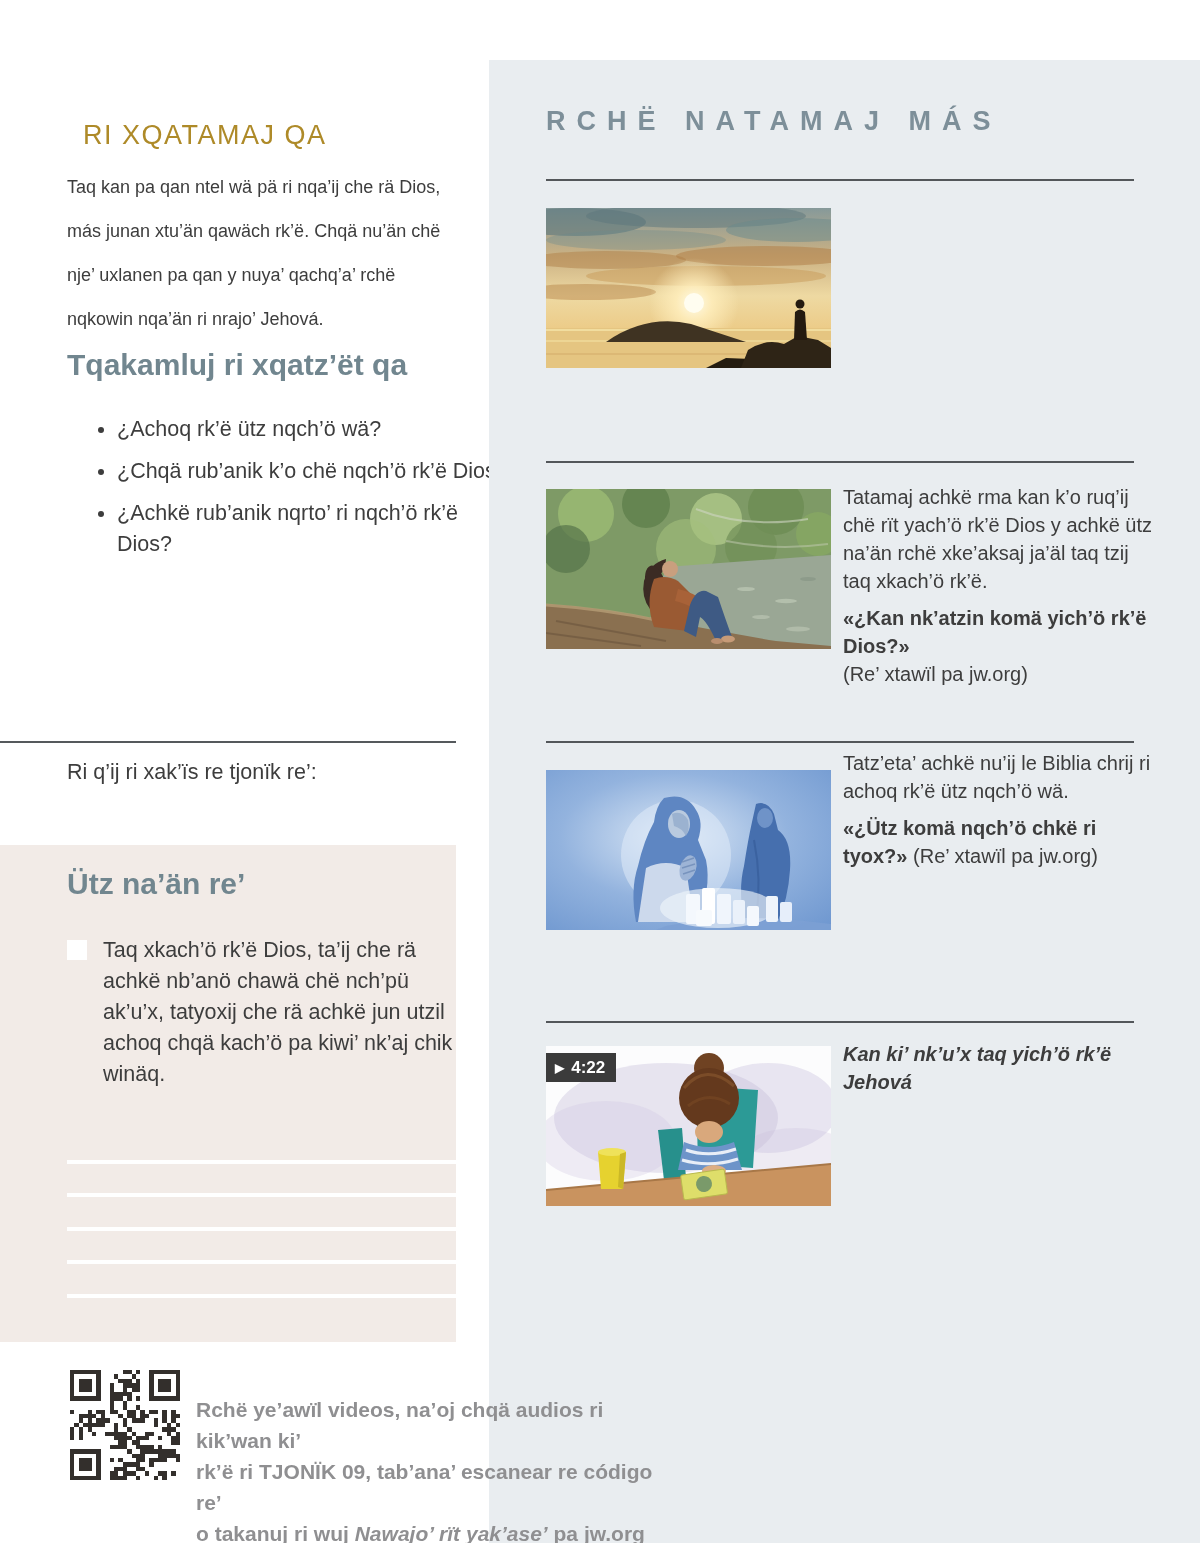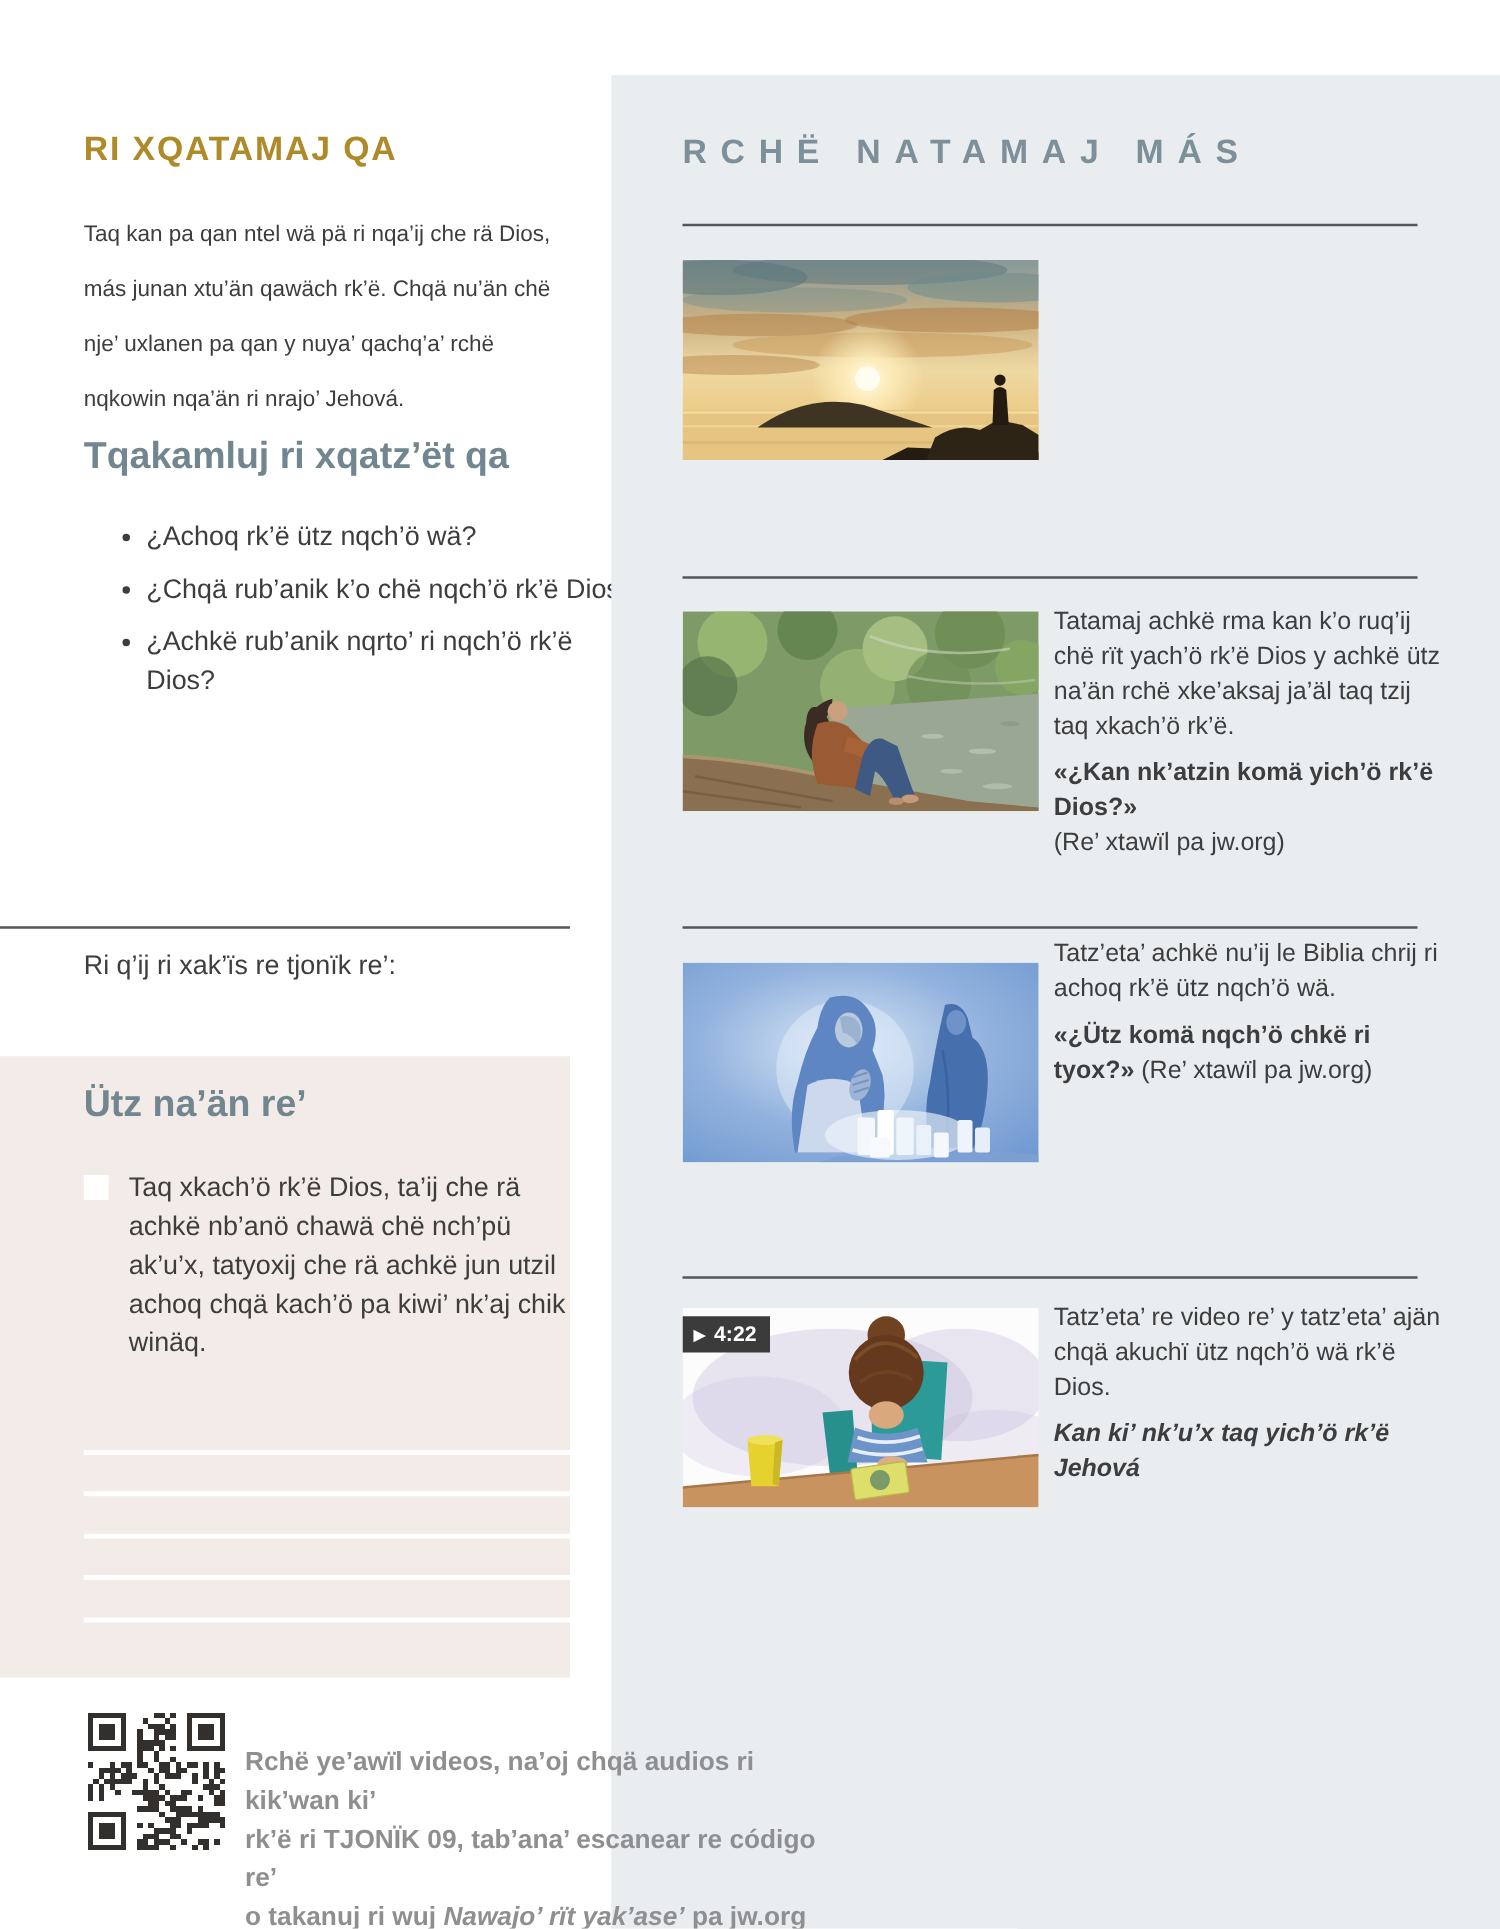--- a/index.html
+++ b/index.html
@@ -1,20 +1,20 @@
 <!DOCTYPE html>
 <html><head>
 <meta charset="utf-8">
 <style>
   html,body{margin:0;padding:0;background:#ffffff;}
   body{font-family:"Liberation Sans",sans-serif;}
   .page{position:relative;width:1200px;height:1543px;background:#ffffff;color:#3d3d3d;overflow:hidden;}
 
   
-  .review-heading{position:absolute;left:67px;top:104px;margin:0;font-size:27px;font-weight:bold;letter-spacing:1.5px;color:#ae8a28;}
+  .review-heading{position:absolute;left:67px;top:104px;margin:16px;font-size:27px;font-weight:normal;letter-spacing:1.5px;color:#ae8a28;}
   .review-paragraph{position:absolute;left:67px;top:165px;width:397px;margin:0;font-size:18px;line-height:44px;}
   .discuss-heading{position:absolute;left:67px;top:348px;margin:0;font-size:30px;font-weight:bold;color:#71868f;}
   .questions{position:absolute;left:67px;top:414px;width:397px;margin:0;padding:0 0 0 50px;font-size:21.5px;line-height:31px;}
   .questions li{margin-bottom:11px;}
   .left-rule{position:absolute;left:0;top:741px;width:456px;border:none;border-top:2px solid #55595c;margin:0;}
   .date-line{position:absolute;left:67px;top:760px;margin:0;font-size:21.5px;}
 
   .goal-box{position:absolute;left:0;top:845px;width:456px;height:497px;background:#f2ebe7;}
   .goal-heading{position:absolute;left:67px;top:22px;margin:0;font-size:30px;font-weight:bold;color:#71868f;}
   .check-row{position:absolute;left:67px;width:389px;}
@@ -226,21 +226,20 @@
         <path d="M52 106 L80 106 L77 143 L55 143 Z" fill="#e6d22f"></path>
         <ellipse cx="66" cy="106" rx="14" ry="4" fill="#efe25a"></ellipse>
         <path d="M74 108 L72 141 L77 143 L80 106 Z" fill="#cbb826"></path>
       </svg>
       <div class="badge">
         <span class="play-icon">▶</span>
         <span>4:22</span>
       </div>
     </figure>
     <div class="media-text txt4">
-      <p class="desc">Tatz’eta’ re video re’ y tatz’eta’ ajän chqä akuchï ütz nqch’ö wä rk’ë Dios.</p>
       <p><span class="title-italic">Kan ki’ nk’u’x taq yich’ö rk’ë Jehová</span></p>
     </div>
   </section>
 
   <svg id="qr-svg" class="qr-svg" width="110" height="110" viewBox="0 0 25 25" shape-rendering="crispEdges">
       <path d="M12 0h1v1h-1zM13 0h1v1h-1zM15 0h1v1h-1zM10 1h1v1h-1zM14 1h1v1h-1zM11 2h1v1h-1zM12 2h1v1h-1zM13 2h1v1h-1zM15 2h1v1h-1zM9 3h1v1h-1zM12 3h1v1h-1zM13 3h1v1h-1zM14 3h1v1h-1zM15 3h1v1h-1zM9 4h1v1h-1zM12 4h1v1h-1zM14 4h1v1h-1zM15 4h1v1h-1zM9 5h1v1h-1zM10 5h1v1h-1zM11 5h1v1h-1zM12 5h1v1h-1zM13 5h1v1h-1zM9 6h1v1h-1zM10 6h1v1h-1zM11 6h1v1h-1zM13 6h1v1h-1zM15 6h1v1h-1zM9 7h1v1h-1zM12 7h1v1h-1zM9 8h1v1h-1zM12 8h1v1h-1zM15 8h1v1h-1zM0 9h1v1h-1zM4 9h1v1h-1zM6 9h1v1h-1zM7 9h1v1h-1zM9 9h1v1h-1zM10 9h1v1h-1zM13 9h1v1h-1zM14 9h1v1h-1zM16 9h1v1h-1zM18 9h1v1h-1zM19 9h1v1h-1zM21 9h1v1h-1zM23 9h1v1h-1zM2 10h1v1h-1zM3 10h1v1h-1zM4 10h1v1h-1zM5 10h1v1h-1zM7 10h1v1h-1zM11 10h1v1h-1zM13 10h1v1h-1zM14 10h1v1h-1zM16 10h1v1h-1zM17 10h1v1h-1zM21 10h1v1h-1zM23 10h1v1h-1zM24 10h1v1h-1zM2 11h1v1h-1zM4 11h1v1h-1zM6 11h1v1h-1zM7 11h1v1h-1zM8 11h1v1h-1zM12 11h1v1h-1zM14 11h1v1h-1zM15 11h1v1h-1zM16 11h1v1h-1zM19 11h1v1h-1zM21 11h1v1h-1zM23 11h1v1h-1zM1 12h1v1h-1zM3 12h1v1h-1zM4 12h1v1h-1zM5 12h1v1h-1zM6 12h1v1h-1zM7 12h1v1h-1zM10 12h1v1h-1zM12 12h1v1h-1zM19 12h1v1h-1zM22 12h1v1h-1zM24 12h1v1h-1zM0 13h1v1h-1zM2 13h1v1h-1zM4 13h1v1h-1zM10 13h1v1h-1zM13 13h1v1h-1zM21 13h1v1h-1zM22 13h1v1h-1zM23 13h1v1h-1zM0 14h1v1h-1zM2 14h1v1h-1zM5 14h1v1h-1zM8 14h1v1h-1zM9 14h1v1h-1zM10 14h1v1h-1zM11 14h1v1h-1zM12 14h1v1h-1zM14 14h1v1h-1zM17 14h1v1h-1zM18 14h1v1h-1zM22 14h1v1h-1zM24 14h1v1h-1zM0 15h1v1h-1zM2 15h1v1h-1zM10 15h1v1h-1zM11 15h1v1h-1zM12 15h1v1h-1zM13 15h1v1h-1zM15 15h1v1h-1zM16 15h1v1h-1zM17 15h1v1h-1zM20 15h1v1h-1zM23 15h1v1h-1zM24 15h1v1h-1zM11 16h1v1h-1zM12 16h1v1h-1zM14 16h1v1h-1zM15 16h1v1h-1zM23 16h1v1h-1zM24 16h1v1h-1zM9 17h1v1h-1zM10 17h1v1h-1zM11 17h1v1h-1zM12 17h1v1h-1zM15 17h1v1h-1zM16 17h1v1h-1zM17 17h1v1h-1zM18 17h1v1h-1zM20 17h1v1h-1zM13 18h1v1h-1zM16 18h1v1h-1zM17 18h1v1h-1zM18 18h1v1h-1zM19 18h1v1h-1zM20 18h1v1h-1zM21 18h1v1h-1zM22 18h1v1h-1zM23 18h1v1h-1zM14 19h1v1h-1zM15 19h1v1h-1zM16 19h1v1h-1zM20 19h1v1h-1zM21 19h1v1h-1zM22 19h1v1h-1zM23 19h1v1h-1zM24 19h1v1h-1zM9 20h1v1h-1zM11 20h1v1h-1zM15 20h1v1h-1zM16 20h1v1h-1zM18 20h1v1h-1zM19 20h1v1h-1zM20 20h1v1h-1zM21 20h1v1h-1zM24 20h1v1h-1zM12 21h1v1h-1zM13 21h1v1h-1zM14 21h1v1h-1zM15 21h1v1h-1zM18 21h1v1h-1zM10 22h1v1h-1zM11 22h1v1h-1zM12 22h1v1h-1zM15 22h1v1h-1zM16 22h1v1h-1zM9 23h1v1h-1zM10 23h1v1h-1zM12 23h1v1h-1zM13 23h1v1h-1zM14 23h1v1h-1zM17 23h1v1h-1zM20 23h1v1h-1zM21 23h1v1h-1zM23 23h1v1h-1zM9 24h1v1h-1zM10 24h1v1h-1zM11 24h1v1h-1zM12 24h1v1h-1zM15 24h1v1h-1zM19 24h1v1h-1zM21 24h1v1h-1zM0 0h7v7h-7z M1 1h5v5h-5z M2 2h3v3h-3zM18 0h7v7h-7z M19 1h5v5h-5z M20 2h3v3h-3zM0 18h7v7h-7z M1 19h5v5h-5z M2 20h3v3h-3z" fill="#332f2c" fill-rule="evenodd"></path>
     </svg>
   <p class="qr-text">
     <span>Rchë ye’awïl videos, na’oj chqä audios ri kik’wan ki’</span><br>
     <span>rk’ë ri TJONÏK 09, tab’ana’ escanear re código re’</span><br>

